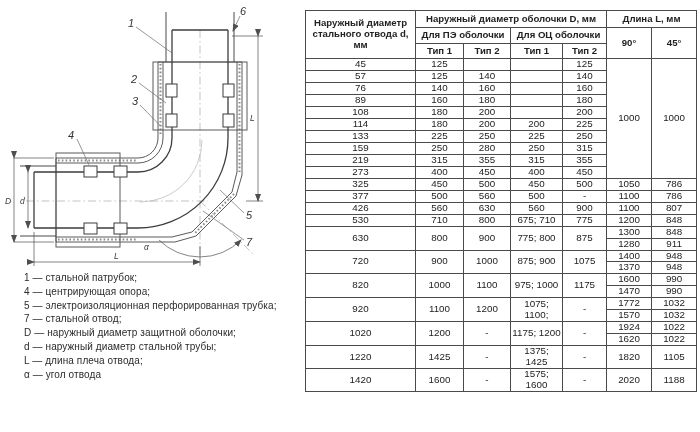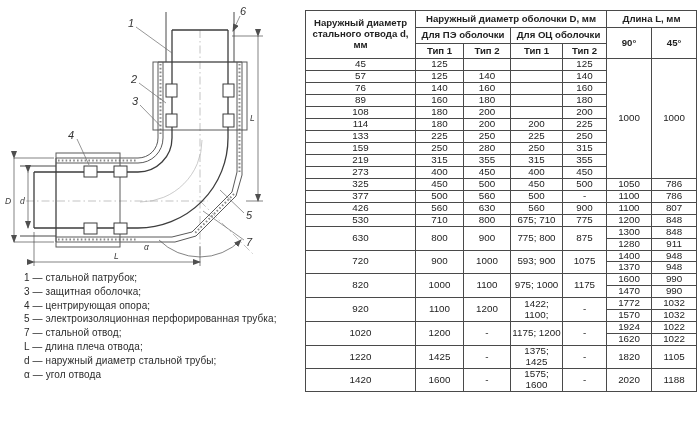--- a/index.html
+++ b/index.html
@@ -148,26 +148,26 @@
       <text x="250" y="121">L</text>
       <text x="114" y="259">L</text>
       <text x="5" y="204">D</text>
       <text x="20" y="204">d</text>
       <text x="144" y="250">α</text>
     </g>
   </svg>
 
   <div class="legend">
     <div class="legend-line">1 — стальной патрубок;</div>
-    <div class="legend-line">3 — защитная оболочка;</div>
     <div class="legend-line">4 — центрирующая опора;</div>
     <div class="legend-line">5 — электроизоляционная перфорированная трубка;</div>
     <div class="legend-line">7 — стальной отвод;</div>
+    <div class="legend-line">D — наружный диаметр защитной оболочки;</div>
+    <div class="legend-line">d — наружный диаметр стальной трубы;</div>
     <div class="legend-line">L — длина плеча отвода;</div>
-    <div class="legend-line">d — наружный диаметр стальной трубы;</div>
     <div class="legend-line">α — угол отвода</div>
   </div>
 
   <div class="table-wrap">
     <table class="spec">
       <colgroup>
         <col class="c-d">
           <col class="c-pe1">
           <col class="c-pe2">
         <col class="c-oc1">
@@ -313,21 +313,21 @@
             <td>848</td>
           </tr>
           <tr>
             <td>1280</td>
             <td>911</td>
           </tr>
           <tr>
             <td rowspan="2">720</td>
             <td rowspan="2">900</td>
             <td rowspan="2">1000</td>
-            <td rowspan="2">593; 900</td>
+            <td rowspan="2">875; 900</td>
             <td rowspan="2">1075</td>
             <td>1400</td>
             <td>948</td>
           </tr>
           <tr>
             <td>1370</td>
             <td>948</td>
           </tr>
           <tr>
             <td rowspan="2">820</td>
@@ -339,21 +339,21 @@
             <td>990</td>
           </tr>
           <tr>
             <td>1470</td>
             <td>990</td>
           </tr>
           <tr>
             <td rowspan="2">920</td>
             <td rowspan="2">1100</td>
             <td rowspan="2">1200</td>
-            <td rowspan="2">1422; 1100;</td>
+            <td rowspan="2">1075; 1100;</td>
             <td rowspan="2">-</td>
             <td>1772</td>
             <td>1032</td>
           </tr>
           <tr>
             <td>1570</td>
             <td>1032</td>
           </tr>
           <tr>
             <td rowspan="2">1020</td>

